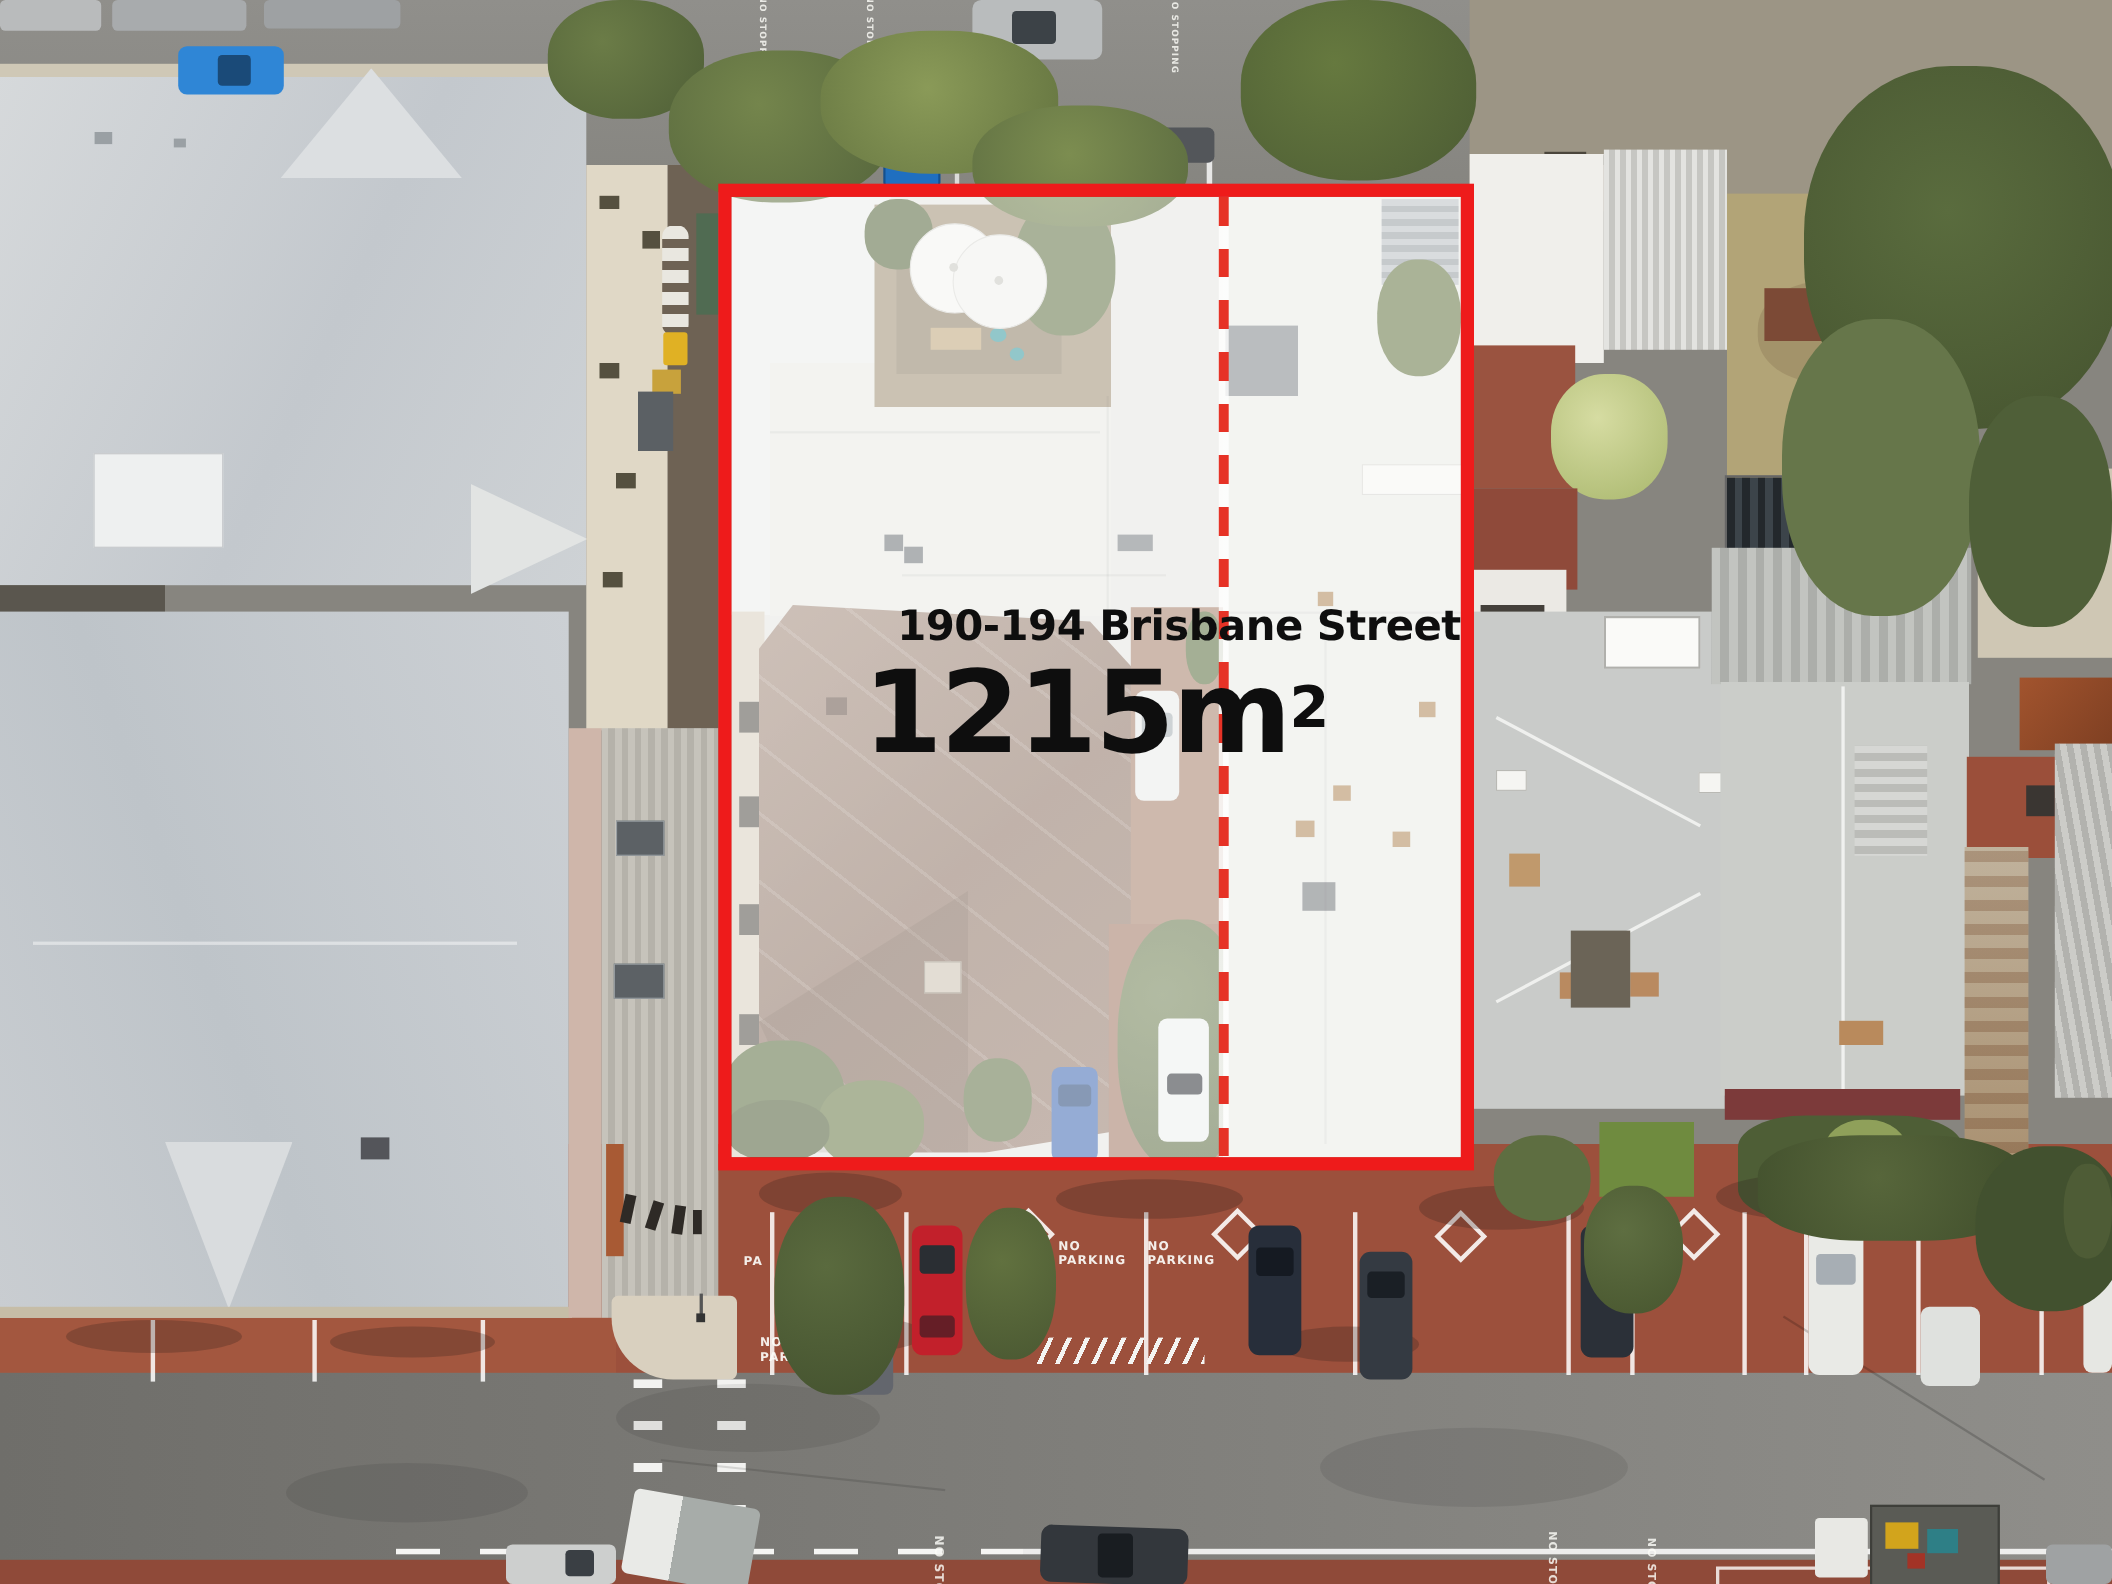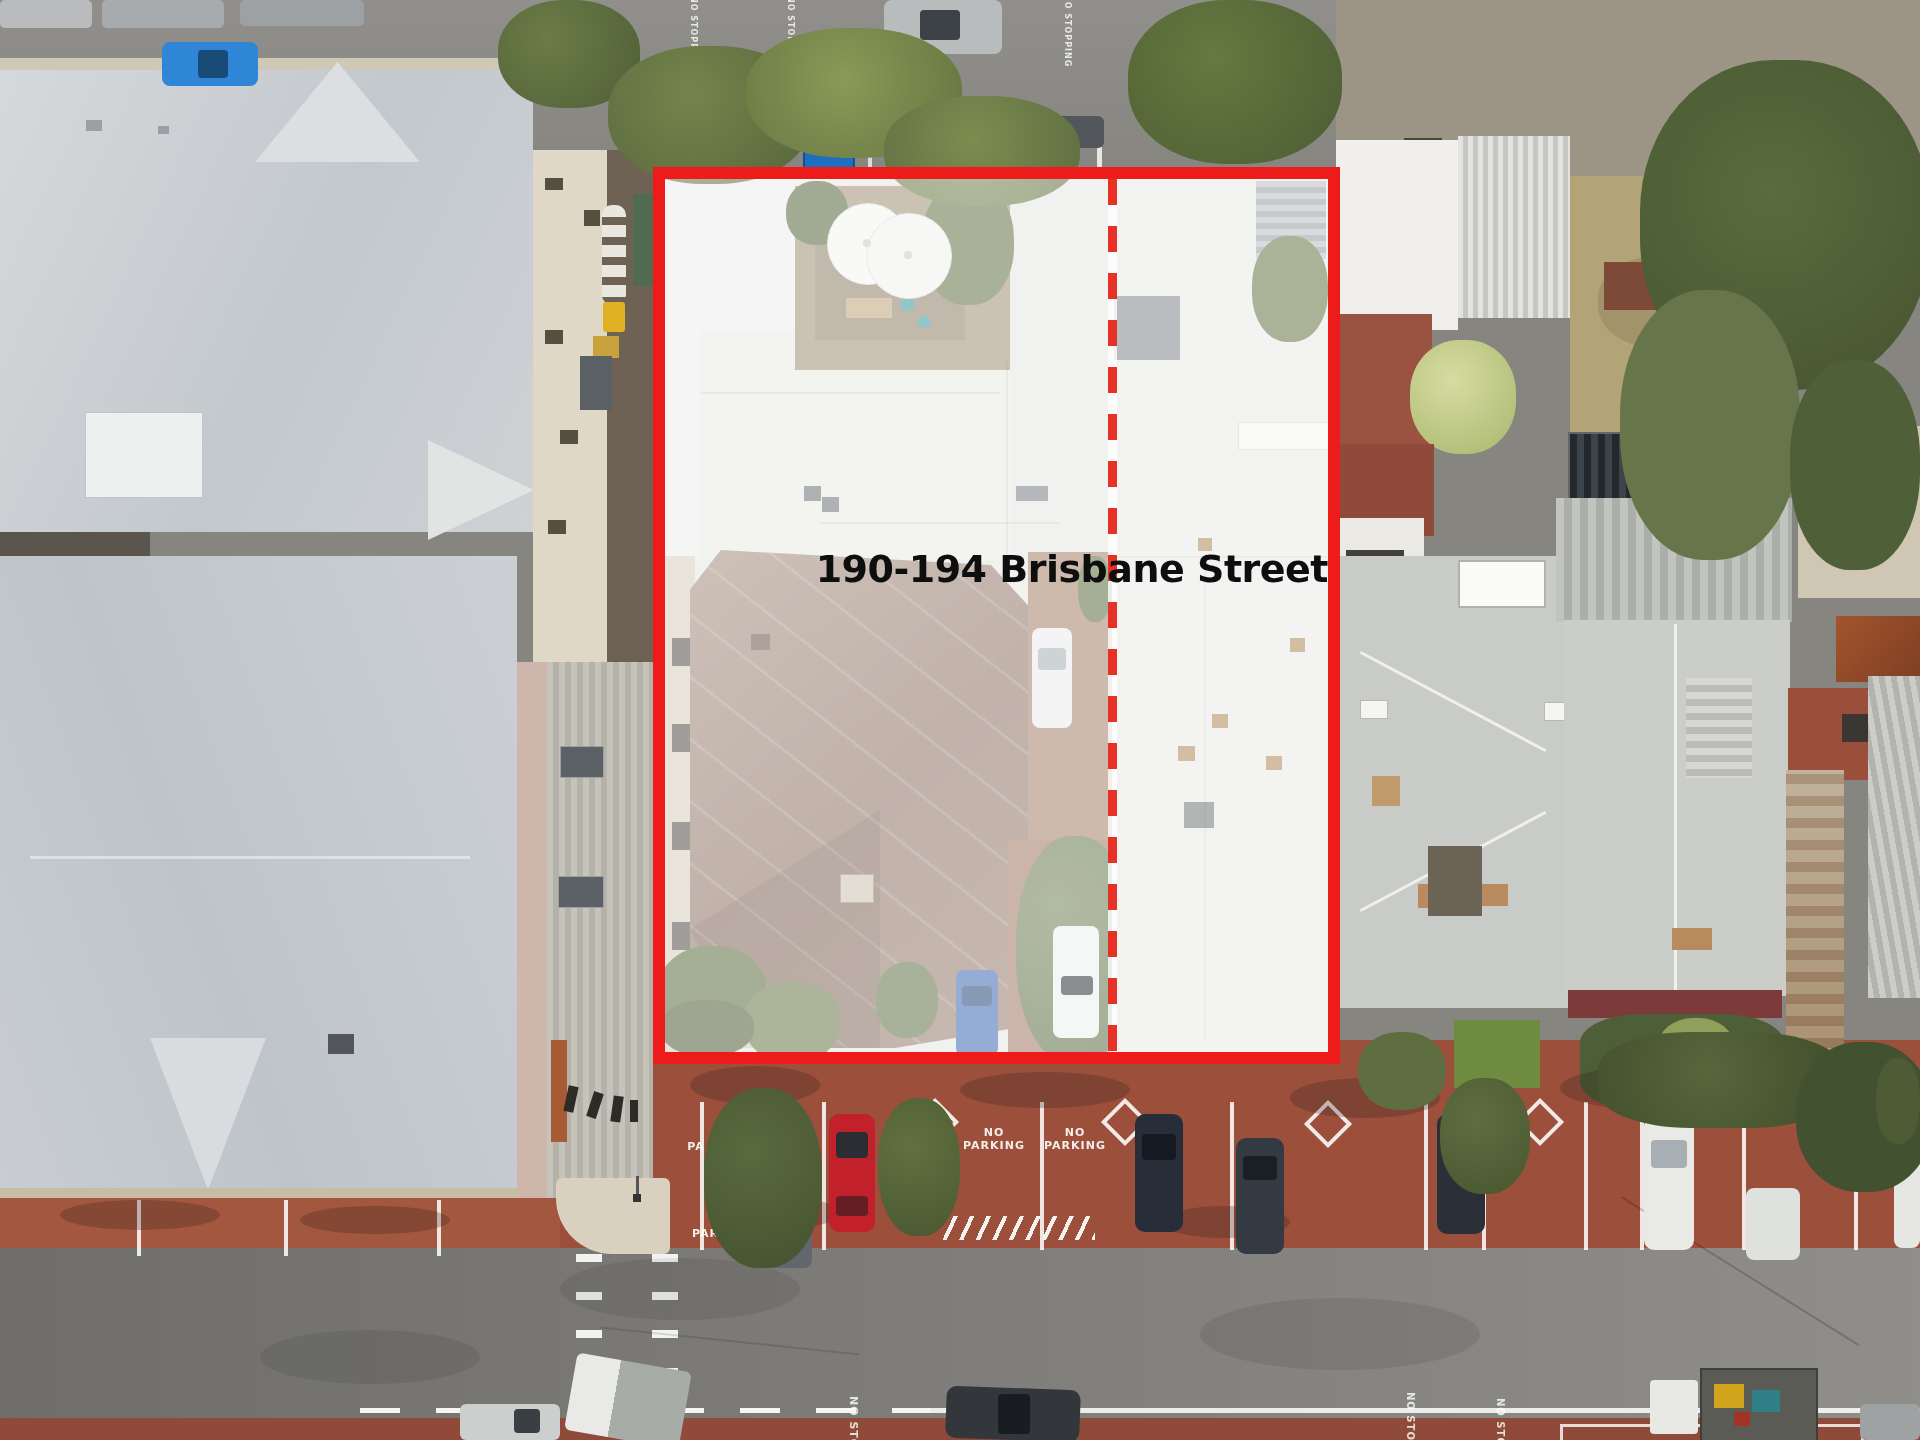--- a/index.html
+++ b/index.html
@@ -3,21 +3,21 @@
 <meta charset="utf-8">
 <style>
   html,body{margin:0;padding:0;background:#222;}
   #stage{position:relative;width:1920px;height:1440px;overflow:hidden;
          background:#87857f;font-family:"DejaVu Sans","Liberation Sans",sans-serif;}
   .a{position:absolute;}
   .tree{position:absolute;border-radius:46%;}
   .car{position:absolute;border-radius:8px;}
   .glass{position:absolute;border-radius:4px;}
   .mk{position:absolute;color:rgba(252,252,248,.92);font-weight:700;font-size:11px;
-      letter-spacing:1px;text-align:center;line-height:13px;}
+      letter-spacing:1px;line-height:13px;}
   .vmk{position:absolute;color:rgba(252,252,248,.82);font-weight:700;font-size:9px;
       letter-spacing:1px;white-space:nowrap;transform-origin:0 0;transform:rotate(90deg);}
   .diamond{position:absolute;width:34px;height:34px;border:4px solid rgba(255,255,255,.88);
       transform:rotate(45deg);box-sizing:border-box;}
   .bay{position:absolute;width:4px;background:rgba(255,255,255,.85);}
   .soot{position:absolute;border-radius:50%;background:rgba(45,32,26,.26);}
   .win{position:absolute;background:#55503f;}
   #labels{position:absolute;left:665px;top:546px;width:663px;text-align:center;color:#0e0e0e;z-index:60;}
   #addr{font-size:38px;font-weight:800;letter-spacing:-.5px;line-height:46px;text-align:right;}
   #area{font-size:104px;font-weight:800;letter-spacing:-2px;line-height:1;margin-top:4px;}
@@ -296,15 +296,16 @@
   <div class="tree" style="left:1440px;top:1078px;width:90px;height:116px;background:radial-gradient(circle at 40% 35%,#5e6e41,#48562f);"></div>
   <div class="tree" style="left:1598px;top:1032px;width:244px;height:96px;background:radial-gradient(circle at 45% 40%,#57663b,#3f4d2b);border-radius:38%;"></div>
   <div class="tree" style="left:1796px;top:1042px;width:136px;height:150px;background:#42512f;"></div>
   <div class="tree" style="left:1876px;top:1058px;width:44px;height:86px;background:#4e5c36;"></div>
 
   <div id="veil"></div>
   <div id="divider"></div>
   <div id="boundary"></div>
   <div id="labels">
     <div id="addr">190-194 Brisbane Street</div>
+    <div id="area"><span>1215</span><span>m</span><sup>2</sup></div>
   </div>
 
 </div>
 
 </body></html>

